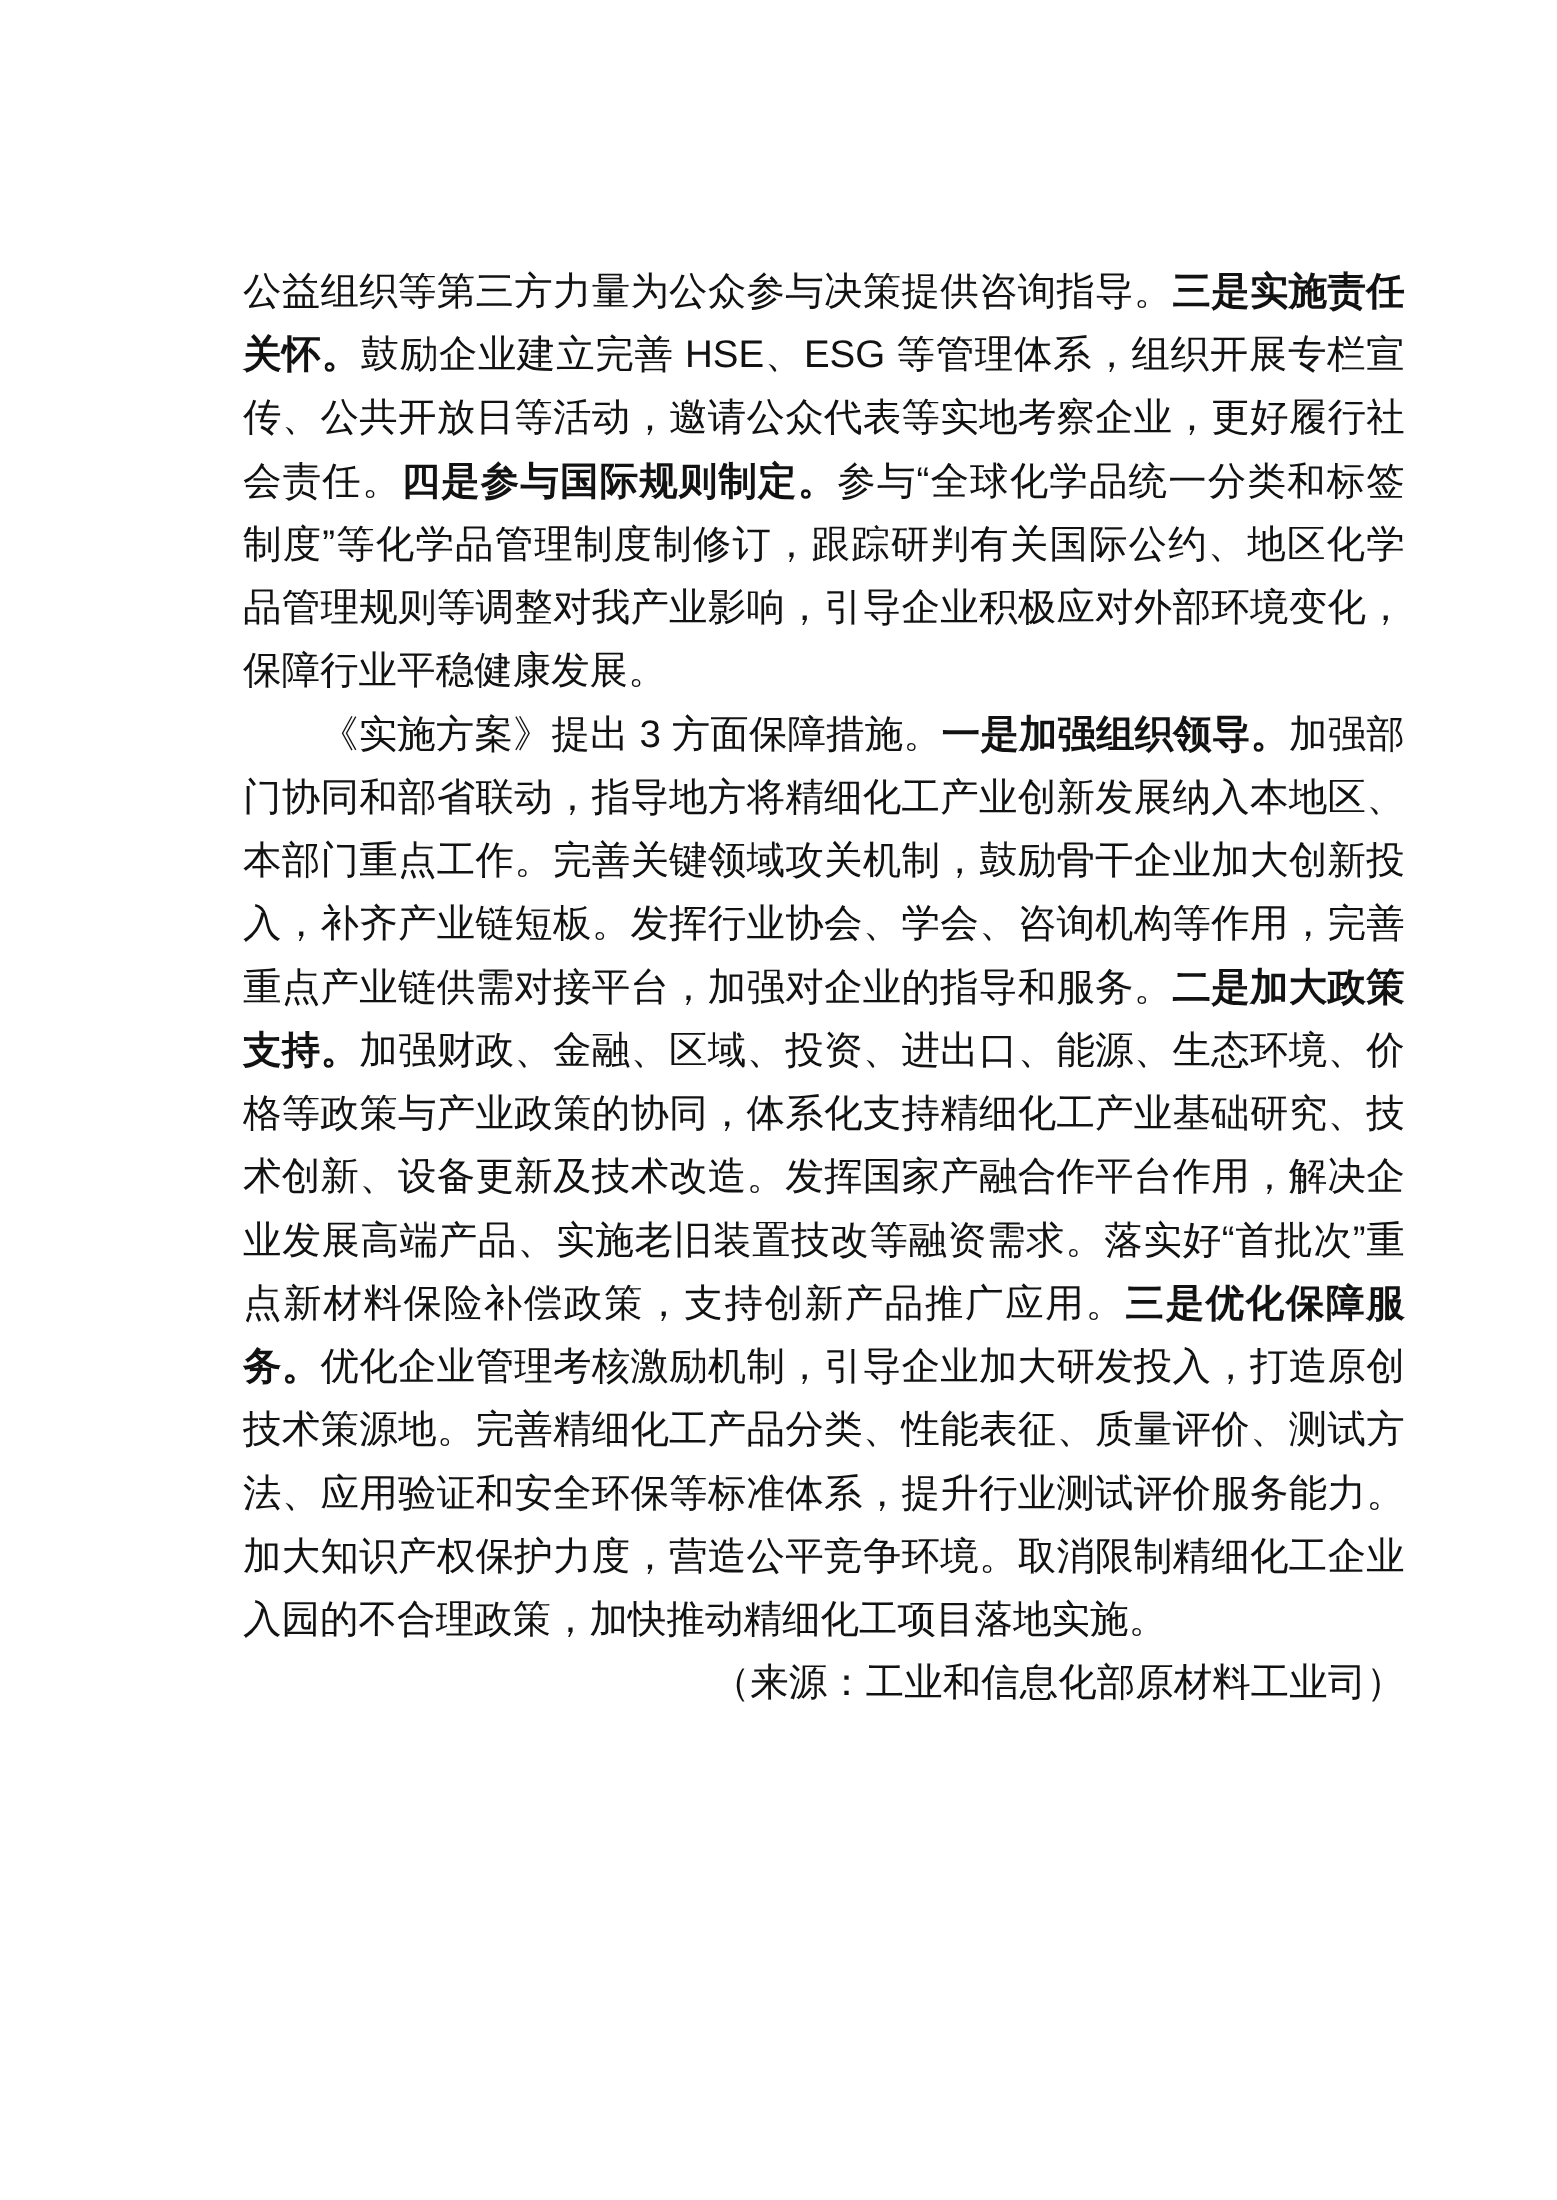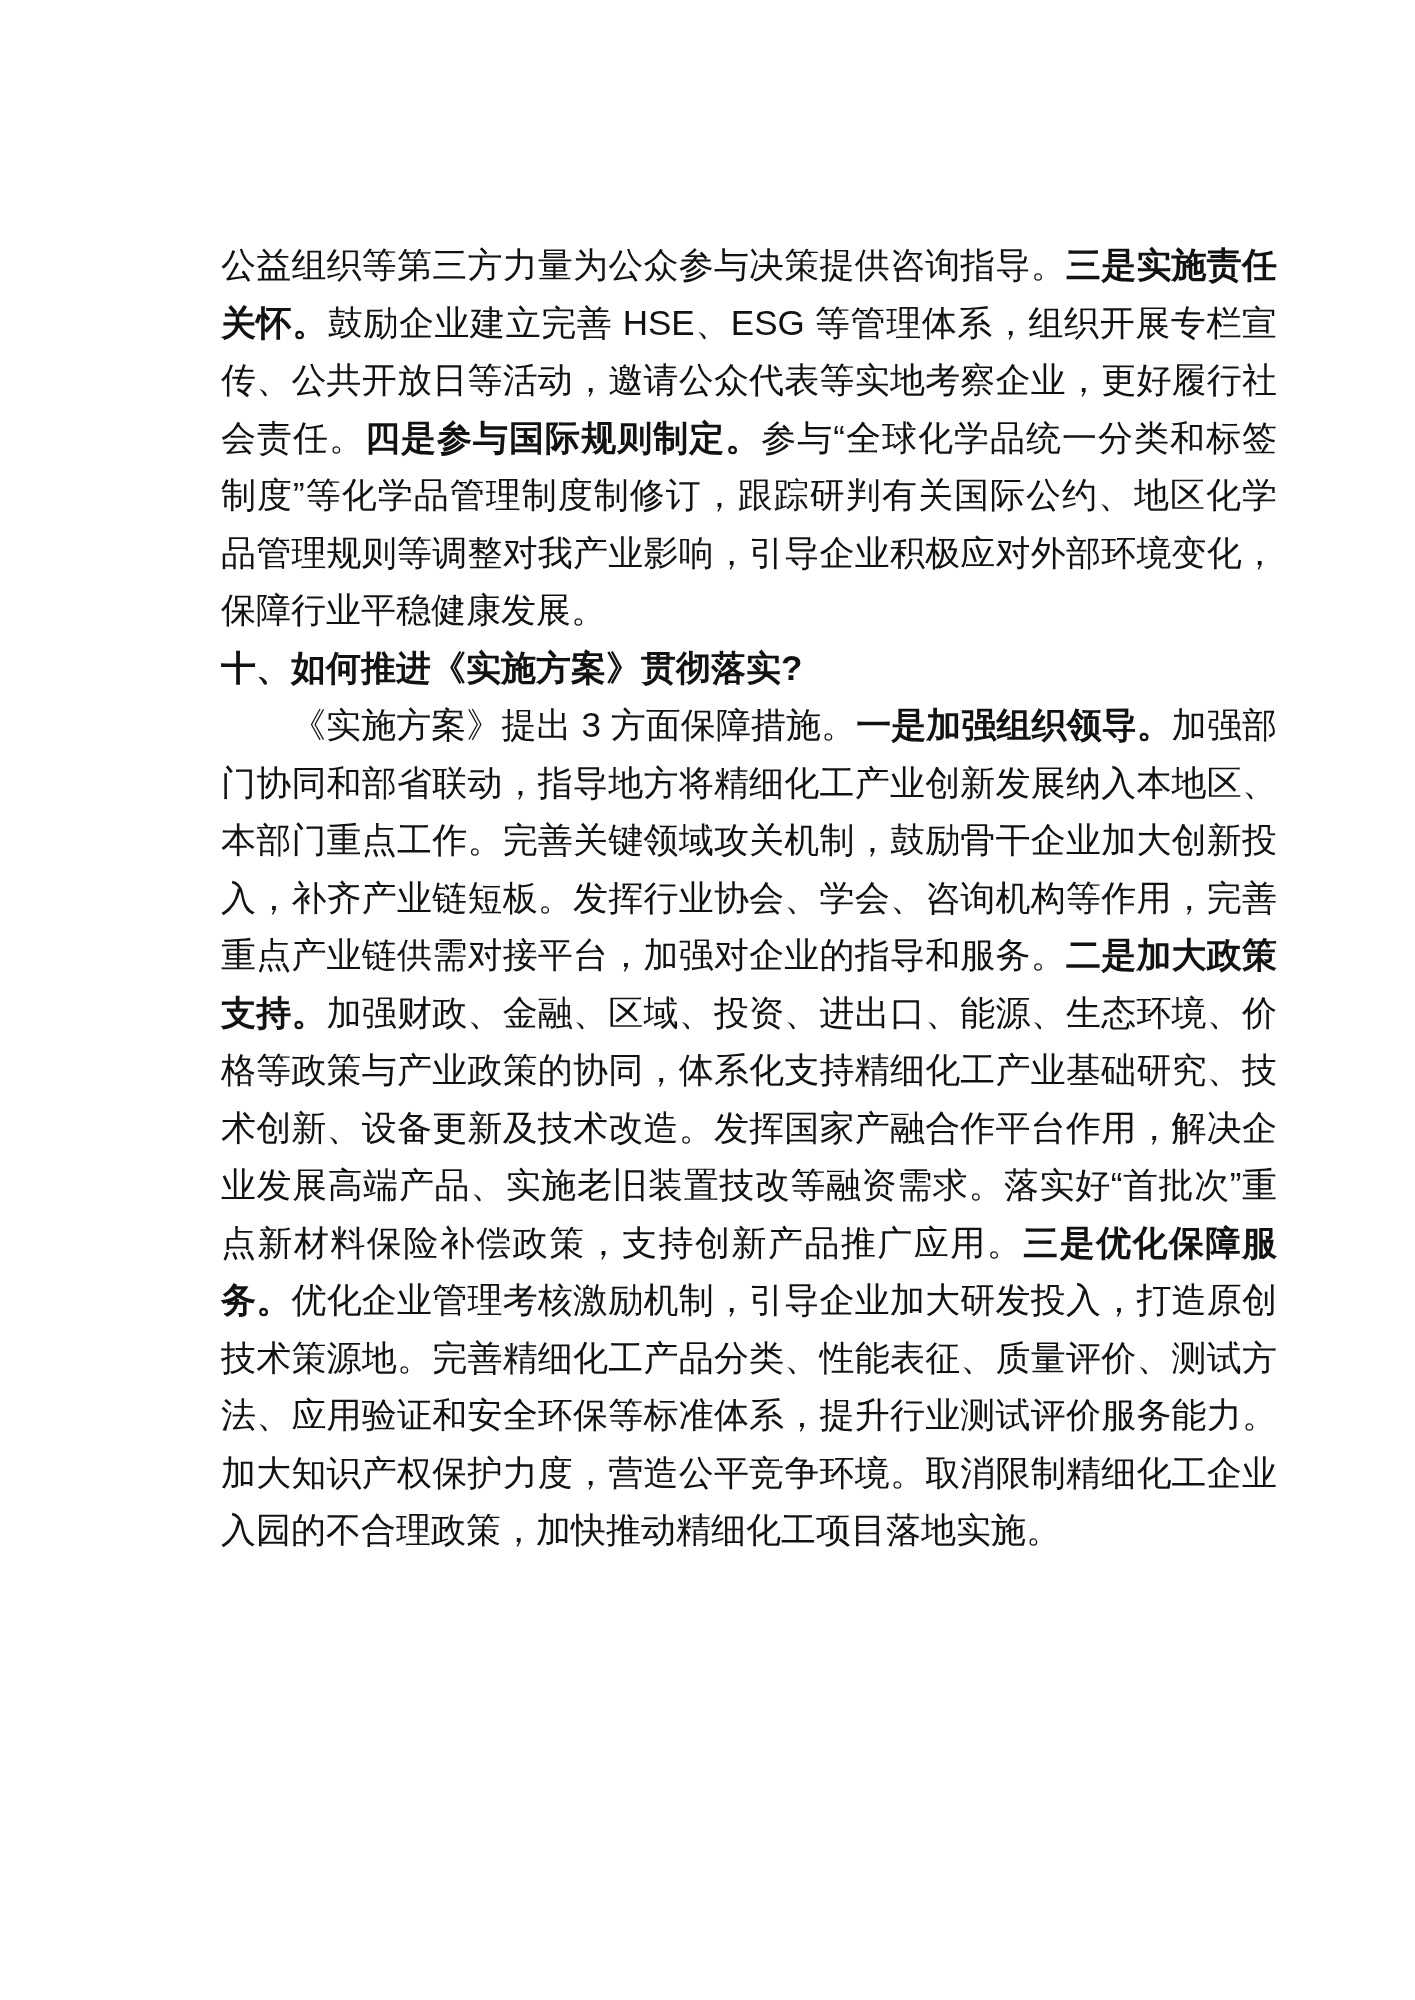--- a/index.html
+++ b/index.html
@@ -59,16 +59,16 @@
     line-height: 34px;
     color: #121212;
   }
 </style>
 </head>
 <body>
 
 <div class="page">
   <div class="content">
     <p class="para"><span>公益组织等第三方力量为公众参与决策提供咨询指导。</span><span class="seg-bold">三是实施责任关怀。</span><span>鼓励企业建立完善 HSE、ESG 等管理体系，组织开展专栏宣传、公共开放日等活动，邀请公众代表等实地考察企业，更好履行社会责任。</span><span class="seg-bold">四是参与国际规则制定。</span><span>参与“全球化学品统一分类和标签制度”等化学品管理制度制修订，跟踪研判有关国际公约、地区化学品管理规则等调整对我产业影响，引导企业积极应对外部环境变化，保障行业平稳健康发展。</span></p>
-    <h2 class="heading">十、如何推进《实施方案》贯彻落实?</h2>
     <p class="para indent"><span>《实施方案》提出 3 方面保障措施。</span><span class="seg-bold">一是加强组织领导。</span><span>加强部门协同和部省联动，指导地方将精细化工产业创新发展纳入本地区、本部门重点工作。完善关键领域攻关机制，鼓励骨干企业加大创新投入，补齐产业链短板。发挥行业协会、学会、咨询机构等作用，完善重点产业链供需对接平台，加强对企业的指导和服务。</span><span class="seg-bold">二是加大政策支持。</span><span>加强财政、金融、区域、投资、进出口、能源、生态环境、价格等政策与产业政策的协同，体系化支持精细化工产业基础研究、技术创新、设备更新及技术改造。发挥国家产融合作平台作用，解决企业发展高端产品、实施老旧装置技改等融资需求。落实好“首批次”重点新材料保险补偿政策，支持创新产品推广应用。</span><span class="seg-bold">三是优化保障服务。</span><span>优化企业管理考核激励机制，引导企业加大研发投入，打造原创技术策源地。完善精细化工产品分类、性能表征、质量评价、测试方法、应用验证和安全环保等标准体系，提升行业测试评价服务能力。加大知识产权保护力度，营造公平竞争环境。取消限制精细化工企业入园的不合理政策，加快推动精细化工项目落地实施。</span></p>
+    <p class="source">（来源：工业和信息化部原材料工业司）</p>
   </div>
 </div>
 
 </body></html>

